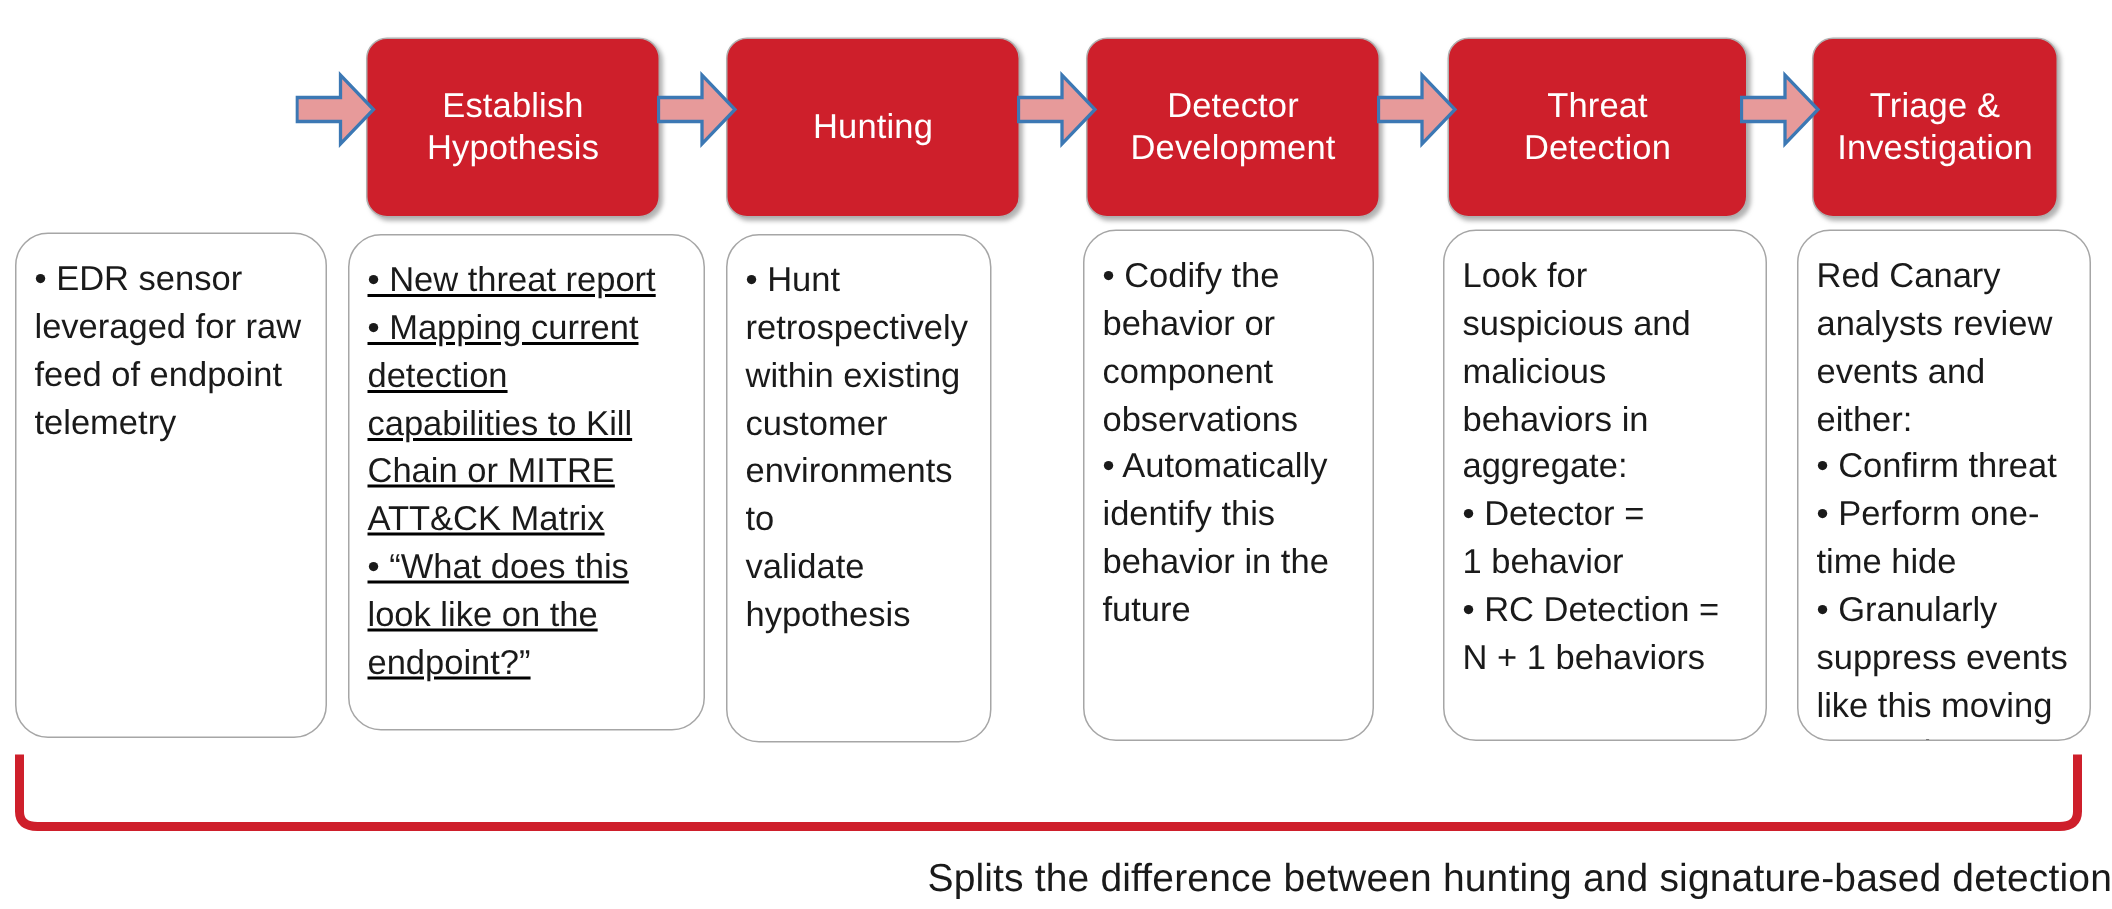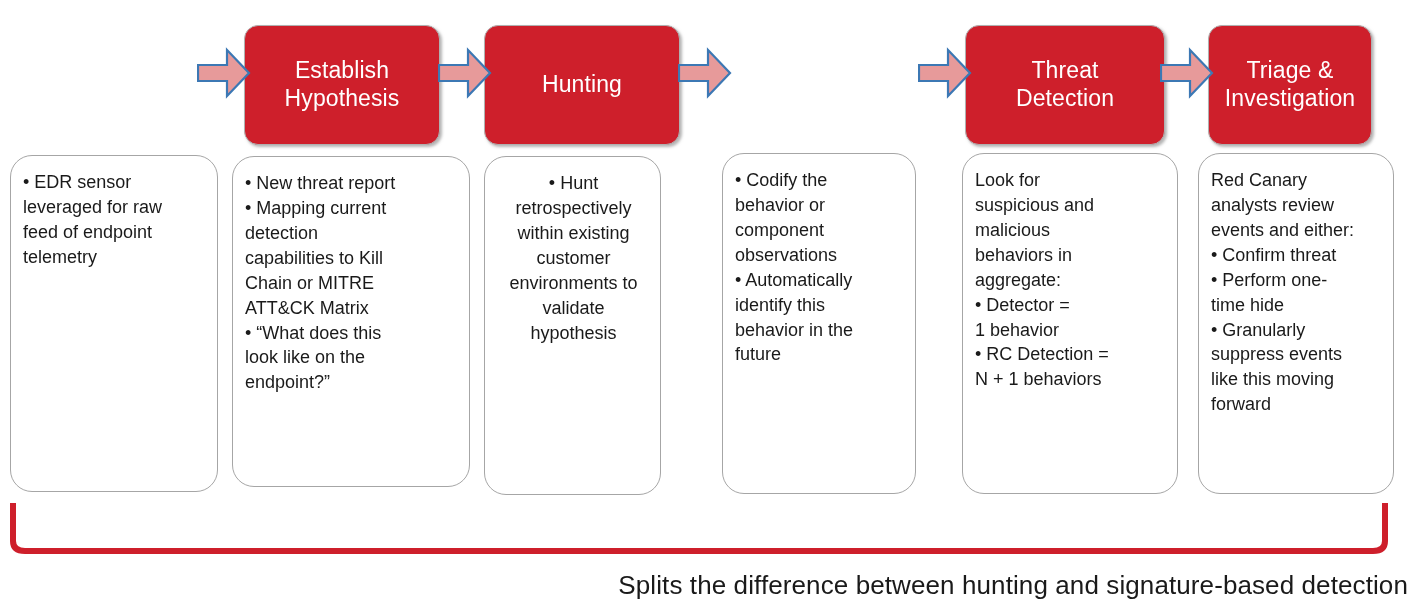--- a/index.html
+++ b/index.html
@@ -49,21 +49,21 @@
   .detail-box {
     position: absolute;
     background: #ffffff;
     border: 1.6px solid #A6A6A6;
     border-radius: 22px;
     box-sizing: border-box;
     padding: 14px 10px 10px 12px;
     overflow: hidden;
   }
   .detail-text {
-    font-size: 18px;
+    font-size: 23px;
     line-height: 1.385;
     color: #1a1a1a;
     font-family: "Liberation Sans", sans-serif;
     white-space: pre-line;
   }
 
   
   .arrow {
     position: absolute;
   }
@@ -95,45 +95,49 @@
     <div class="detail-text">• EDR sensor
 leveraged for raw
 feed of endpoint
 telemetry</div>
   </div>
 
   <div class="stage-box" style="left:244px; top:25px; width:196px; height:120px;">
     <span class="stage-label">Establish
 Hypothesis</span>
   </div>
-  <div class="detail-box" style="left:232px; top:156px; width:238px; height:331px;">
+  <div class="detail-box" style="left:232px; top:156px; width:238px; height:331px;text-decoration:underline;">
     <div class="detail-text">• New threat report
 • Mapping current
 detection
 capabilities to Kill
 Chain or MITRE
 ATT&amp;CK Matrix
 • “What does this
 look like on the
 endpoint?”</div>
   </div>
 
   <div class="stage-box" style="left:484px; top:25px; width:196px; height:120px;">
     <span class="stage-label">Hunting</span>
   </div>
-  <div class="detail-box" style="left:484px; top:156px; width:177px; height:339px;text-align:center;">
+  <div class="detail-box" style="left:484px; top:156px; width:177px; height:339px;">
     <div class="detail-text">• Hunt
 retrospectively
 within existing
 customer
 environments to
 validate
 hypothesis</div>
   </div>
 
+  <div class="stage-box" style="left:724px; top:25px; width:196px; height:120px;">
+    <span class="stage-label">Detector
+Development</span>
+  </div>
   <div class="detail-box" style="left:722px; top:153px; width:194px; height:341px;">
     <div class="detail-text">• Codify the
 behavior or
 component
 observations
 • Automatically
 identify this
 behavior in the
 future</div>
   </div>

